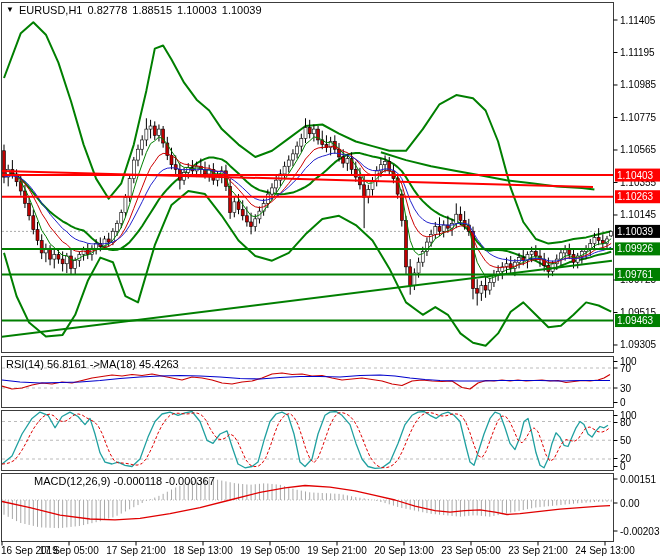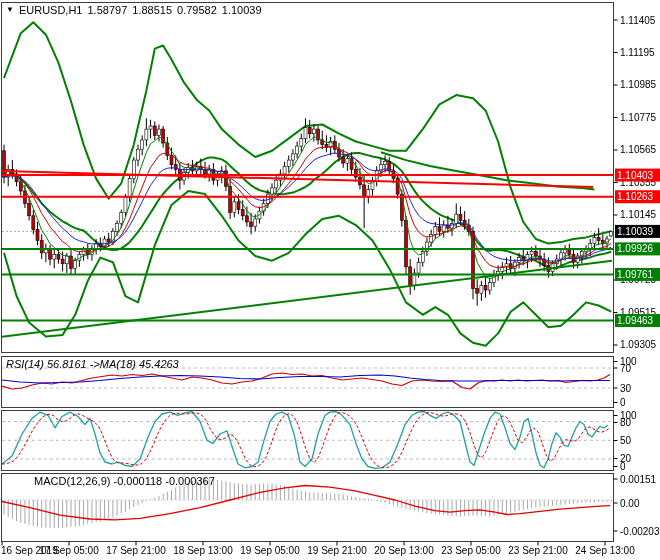--- a/index.html
+++ b/index.html
@@ -2,21 +2,21 @@
 <html><head>
 <meta charset="utf-8">
 <style>
   html,body{margin:0;padding:0;background:#fff;}
   .chart-window{position:relative;width:660px;height:560px;background:#fff;overflow:hidden;
     font-family:"Liberation Sans",sans-serif;-webkit-font-smoothing:none;}
   #plot{position:absolute;left:0;top:0;}
   .overlay-title{position:absolute;left:6px;top:4px;font-size:11px;color:#000;display:flex;gap:5px;align-items:center;white-space:nowrap;z-index:5;}
   .dd-icon{font-size:8px;line-height:8px;color:#000;cursor:pointer;}
   .panel-label{position:absolute;left:6px;font-size:11px;color:#000;white-space:nowrap;z-index:5;}
-  .lbl-rsi{top:358px;font-style:italic;} .lbl-stoch{top:412px;} .lbl-macd{top:475px;padding-left:28px;}
+  .lbl-rsi{top:358px;} .lbl-stoch{top:412px;} .lbl-macd{top:475px;padding-left:28px;}
 </style>
 </head>
 <body>
 
 <div class="chart-window">
   <svg id="plot" width="660" height="560">
       <rect x="0" y="0" width="660" height="560" fill="#fff"></rect>
       <defs>
         <clipPath id="clipMain">
           <rect x="2" y="3" width="611" height="349"></rect>
@@ -883,21 +883,21 @@
         <line x1="538" y1="541.5" x2="538" y2="545.5" stroke="#000" stroke-width="1"></line>
         <text x="538" y="554" font-size="10" fill="#000" font-family="&quot;Liberation Sans&quot;,sans-serif" text-anchor="middle">23 Sep 21:00</text>
         <line x1="605" y1="541.5" x2="605" y2="545.5" stroke="#000" stroke-width="1"></line>
         <text x="605" y="554" font-size="10" fill="#000" font-family="&quot;Liberation Sans&quot;,sans-serif" text-anchor="middle">24 Sep 13:00</text>
       </g>
     </svg>
 
   <div class="overlay-title">
     <span class="dd-icon">▼</span>
     <span>EURUSD,H1</span>
-    <span>1.58797</span>
+    <span>0.82778</span>
     <span>1.88515</span>
-    <span>0.79582</span>
+    <span>1.10003</span>
     <span>1.10039</span>
   </div>
 
   <div class="panel-label lbl-rsi">RSI(14) 56.8161 -&gt;MA(18) 45.4263</div>
   <div class="panel-label lbl-macd">MACD(12,26,9) -0.000118 -0.000367</div>
 </div>
 
 </body></html>

